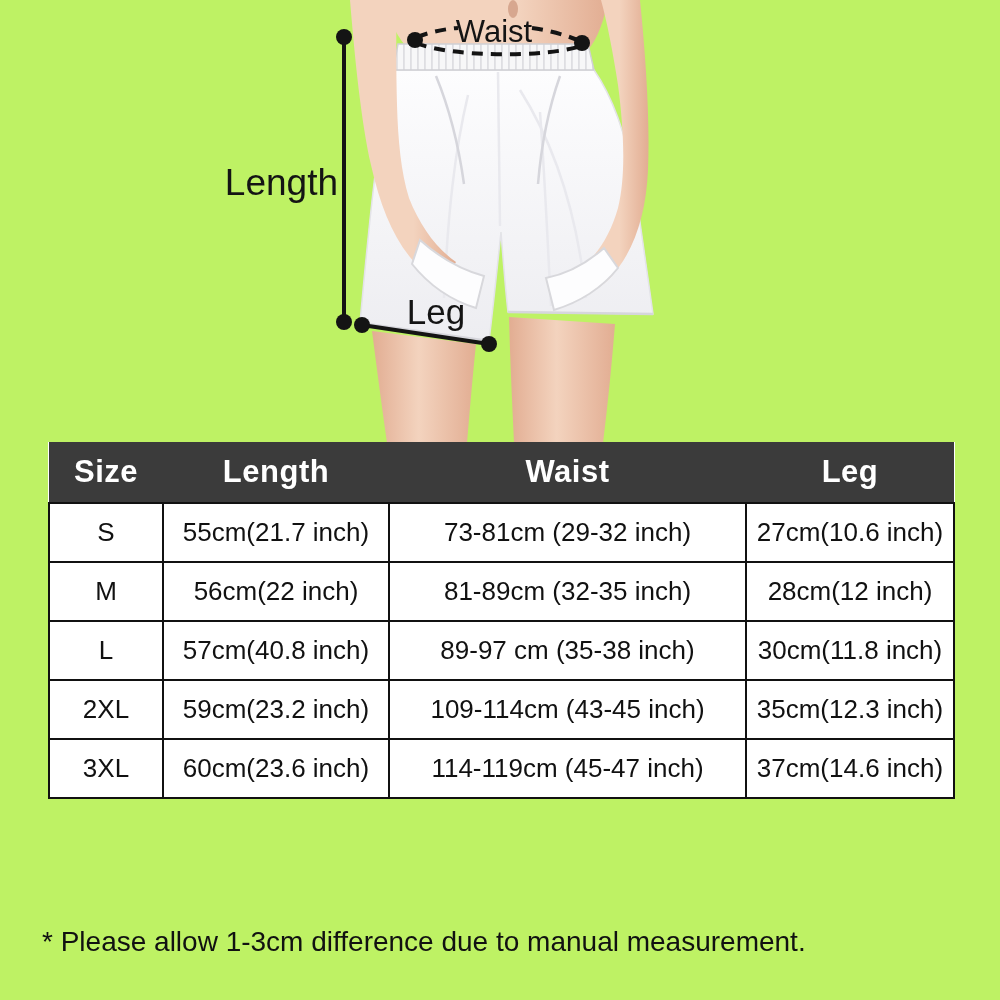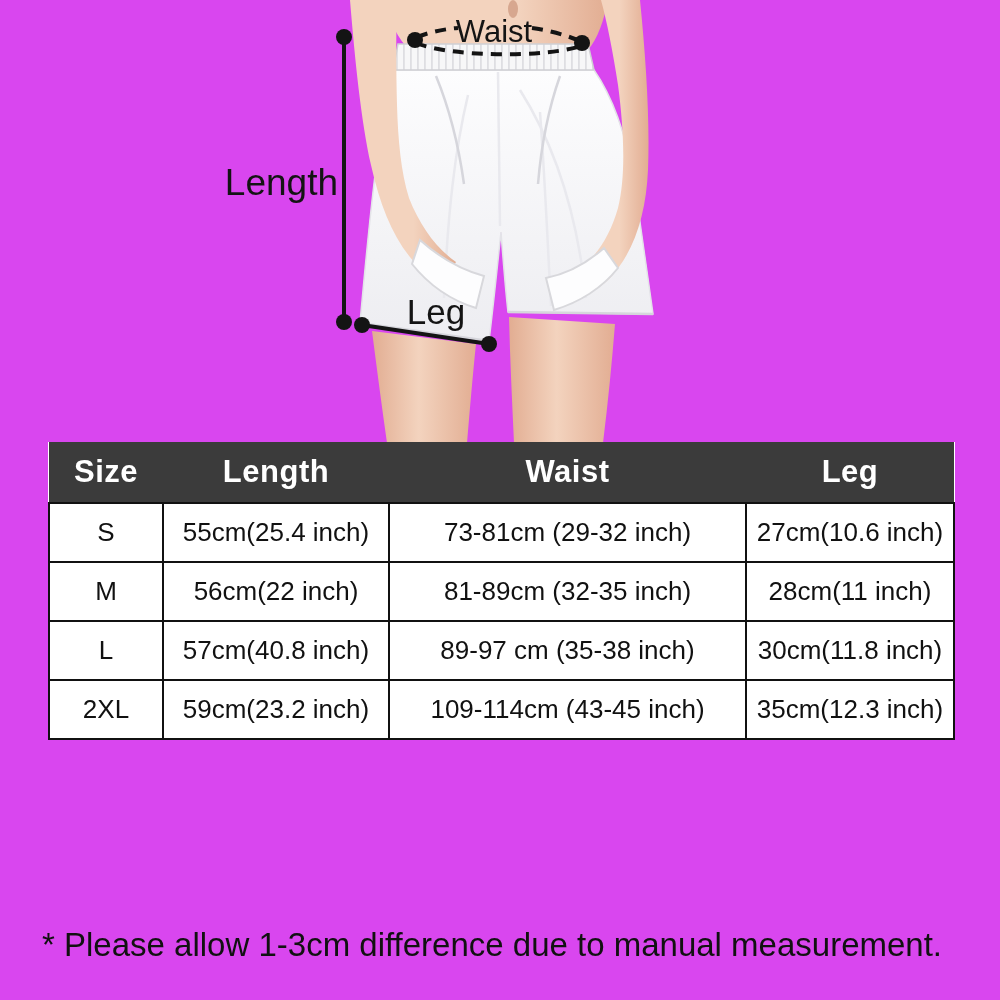--- a/index.html
+++ b/index.html
@@ -2,36 +2,36 @@
 <html style="--header-bg: #3b3b3b; --header-text: #ffffff; --border-color: #111111; --text-color: #111111; --annotation-color: #141414; --skin-light: #f3d3be; --skin-dark: #e2ad92; --shorts-white: #fdfdfe; --shorts-shade: #ededf1;"><head>
 <meta charset="utf-8">
 <style>
   :root{
     --header-bg:#3b3b3b; --header-text:#ffffff; --border-color:#111111;
     --text-color:#111111; --annotation-color:#141414;
     --skin-light:#f3d3be; --skin-dark:#e2ad92;
     --shorts-white:#fdfdfe; --shorts-shade:#ededf1;
   }
   html,body{margin:0;padding:0;background:#ffffff;}
-  .page{position:relative;width:1000px;height:1000px;background:#d946ef;overflow:hidden;
+  .page{position:relative;width:1000px;height:1000px;background:#bef264;overflow:hidden;
         font-family:"Liberation Sans",sans-serif;}
   .figure{position:absolute;top:0;left:0;width:1000px;height:443px;}
   .ann{stroke:var(--annotation-color);stroke-width:4;fill:none;}
   .ann-dash{stroke-dasharray:11 8;}
   .ann-dot{fill:var(--annotation-color);stroke:none;}
   .ann-text{fill:var(--annotation-color);font-family:"Liberation Sans",sans-serif;}
   .seam{stroke:#d6d6dc;stroke-width:2.5;fill:none;}
   .fold{stroke:#e9e9ee;stroke-width:2.5;fill:none;}
   .size-table{position:absolute;left:48px;top:442px;width:905px;border-collapse:collapse;
         table-layout:fixed;background:#ffffff;}
   .size-table th{background:var(--header-bg);color:var(--header-text);font-size:31px;
         font-weight:bold;height:58px;text-align:center;border:0;letter-spacing:0.5px;margin-left:32px;}
   .size-table td{border:2px solid var(--border-color);height:55px;text-align:center;
         vertical-align:middle;font-size:26px;color:var(--text-color);background:#ffffff;}
-  .footnote{position:absolute;left:42px;top:926px;font-size:33px;color:var(--text-color);}
+  .footnote{position:absolute;left:42px;top:926px;font-size:28px;color:var(--text-color);}
 </style>
 </head>
 <body>
 
 <div class="page">
 
   <svg class="figure" viewBox="0 0 1000 443">
     <defs>
       <linearGradient id="skinGrad" x1="0" y1="0" x2="1" y2="0">
         <stop offset="0" style="stop-color:var(--skin-light,#f3d3be)"></stop>
@@ -119,39 +119,45 @@
       <tr>
         <th>Size</th>
         <th>Length</th>
         <th>Waist</th>
         <th>Leg</th>
       </tr>
     </thead>
     <tbody>
       <tr>
         <td>S</td>
-        <td>55cm(25.4 inch)</td>
+        <td>55cm(21.7 inch)</td>
         <td>73-81cm (29-32 inch)</td>
         <td>27cm(10.6 inch)</td>
       </tr>
       <tr>
         <td>M</td>
         <td>56cm(22 inch)</td>
         <td>81-89cm (32-35 inch)</td>
-        <td>28cm(11 inch)</td>
+        <td>28cm(12 inch)</td>
       </tr>
       <tr>
         <td>L</td>
         <td>57cm(40.8 inch)</td>
         <td>89-97 cm (35-38 inch)</td>
         <td>30cm(11.8 inch)</td>
       </tr>
       <tr>
         <td>2XL</td>
         <td>59cm(23.2 inch)</td>
         <td>109-114cm (43-45 inch)</td>
         <td>35cm(12.3 inch)</td>
       </tr>
+      <tr>
+        <td>3XL</td>
+        <td>60cm(23.6 inch)</td>
+        <td>114-119cm (45-47 inch)</td>
+        <td>37cm(14.6 inch)</td>
+      </tr>
     </tbody>
   </table>
 
   <div class="footnote">* Please allow 1-3cm difference due to manual measurement.</div>
 </div>
 
 </body></html>

